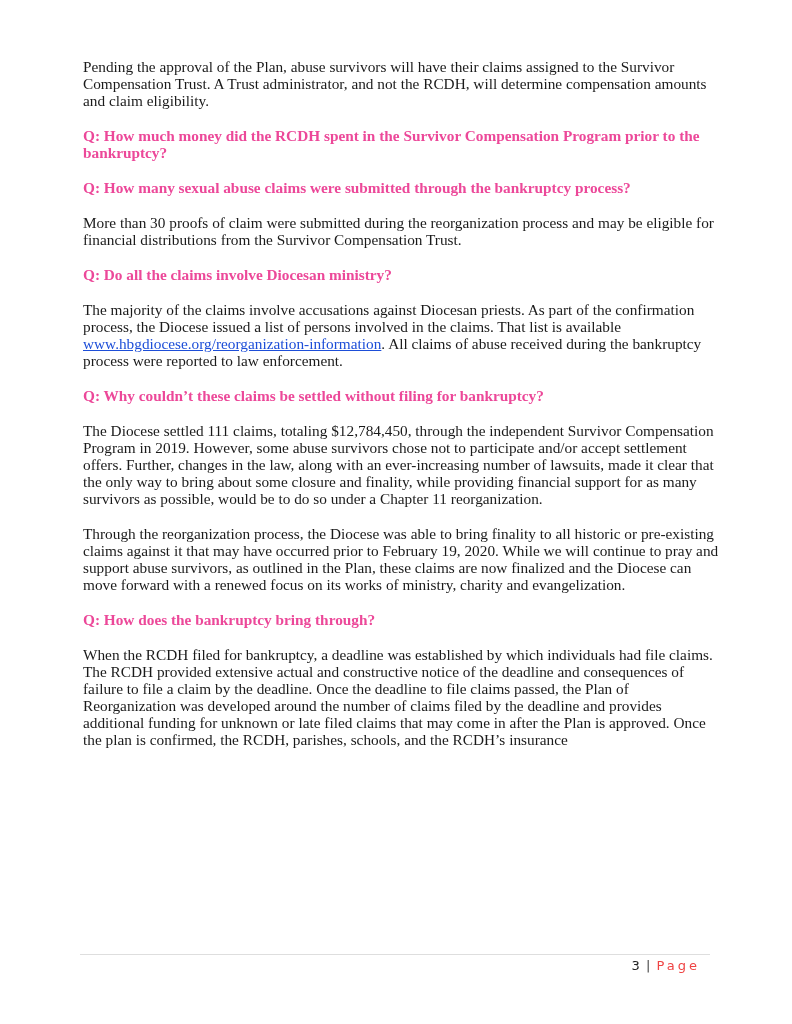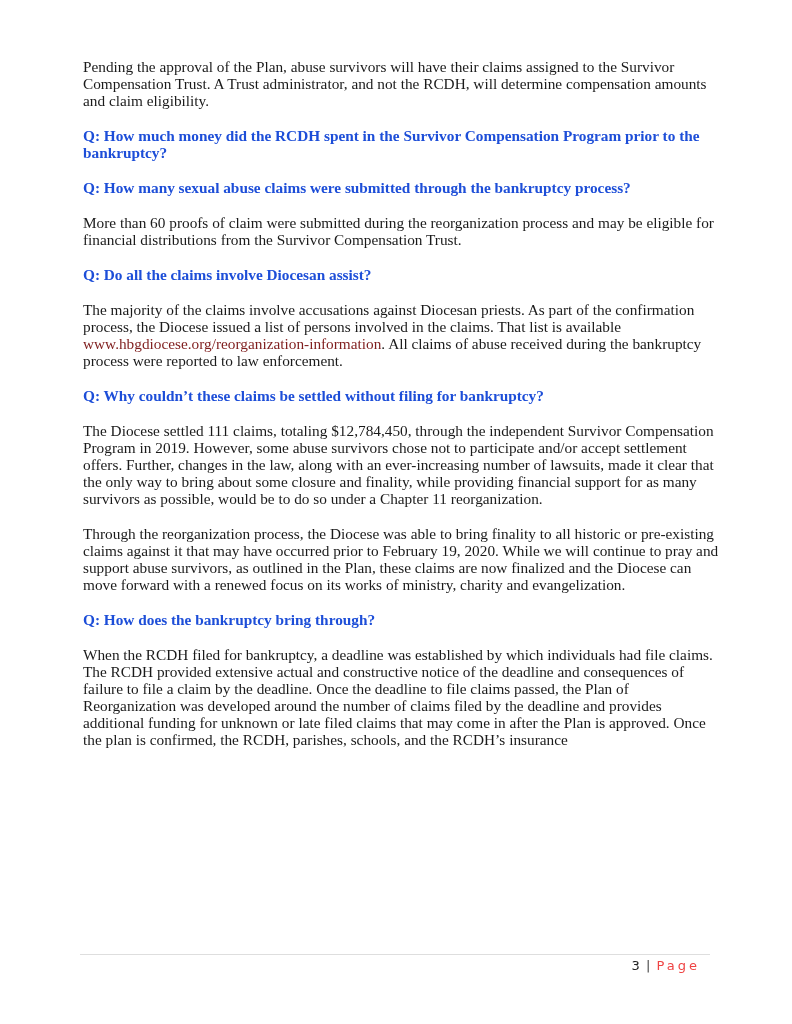--- a/index.html
+++ b/index.html
@@ -22,24 +22,25 @@
       font-size: 15.3px;
       line-height: 17px;
       color: #1a1a1a;
     }
     .para {
       margin: 0 0 18px 0;
     }
     .question {
       margin: 0 0 18px 0;
       font-weight: bold;
-      color: #1d4ed8;
+      color: #ec4899;
     }
     .link {
-      color: #7f1d1d;
+      color: #1d4ed8;
+      text-decoration: underline;
     }
     .footer-line {
       position: absolute;
       left: 80px;
       top: 954px;
       width: 630px;
       height: 1px;
       background: #dedede;
     }
     .footer {
@@ -58,23 +59,23 @@
   </style>
 </head>
 <body>
 
 <div class="page">
   <p class="para">Pending the approval of the Plan, abuse survivors will have their claims assigned to the Survivor Compensation Trust. A Trust administrator, and not the RCDH, will determine compensation amounts and claim eligibility.</p>
 
   <p class="question">Q: How much money did the RCDH spent in the Survivor Compensation Program prior to the bankruptcy?</p>
 
   <p class="question">Q: How many sexual abuse claims were submitted through the bankruptcy process?</p>
-  <p class="para">More than 60 proofs of claim were submitted during the reorganization process and may be eligible for financial distributions from the Survivor Compensation Trust.</p>
+  <p class="para">More than 30 proofs of claim were submitted during the reorganization process and may be eligible for financial distributions from the Survivor Compensation Trust.</p>
 
-  <p class="question">Q: Do all the claims involve Diocesan assist?</p>
+  <p class="question">Q: Do all the claims involve Diocesan ministry?</p>
   <p class="para"><span>The majority of the claims involve accusations against Diocesan priests. As part of the confirmation process, the Diocese issued a list of persons involved in the claims. That list is available </span><a class="link">www.hbgdiocese.org/reorganization-information</a><span>. All claims of abuse received during the bankruptcy process were reported to law enforcement.</span></p>
 
   <p class="question">Q: Why couldn’t these claims be settled without filing for bankruptcy?</p>
   <p class="para">The Diocese settled 111 claims, totaling $12,784,450, through the independent Survivor Compensation Program in 2019. However, some abuse survivors chose not to participate and/or accept settlement offers. Further, changes in the law, along with an ever-increasing number of lawsuits, made it clear that the only way to bring about some closure and finality, while providing financial support for as many survivors as possible, would be to do so under a Chapter 11 reorganization.</p>
 
   <p class="para">Through the reorganization process, the Diocese was able to bring finality to all historic or pre-existing claims against it that may have occurred prior to February 19, 2020. While we will continue to pray and support abuse survivors, as outlined in the Plan, these claims are now finalized and the Diocese can move forward with a renewed focus on its works of ministry, charity and evangelization.</p>
 
   <p class="question">Q: How does the bankruptcy bring through?</p>
   <p class="para">When the RCDH filed for bankruptcy, a deadline was established by which individuals had file claims. The RCDH provided extensive actual and constructive notice of the deadline and consequences of failure to file a claim by the deadline. Once the deadline to file claims passed, the Plan of Reorganization was developed around the number of claims filed by the deadline and provides additional funding for unknown or late filed claims that may come in after the Plan is approved. Once the plan is confirmed, the RCDH, parishes, schools, and the RCDH’s insurance</p>
 </div>

